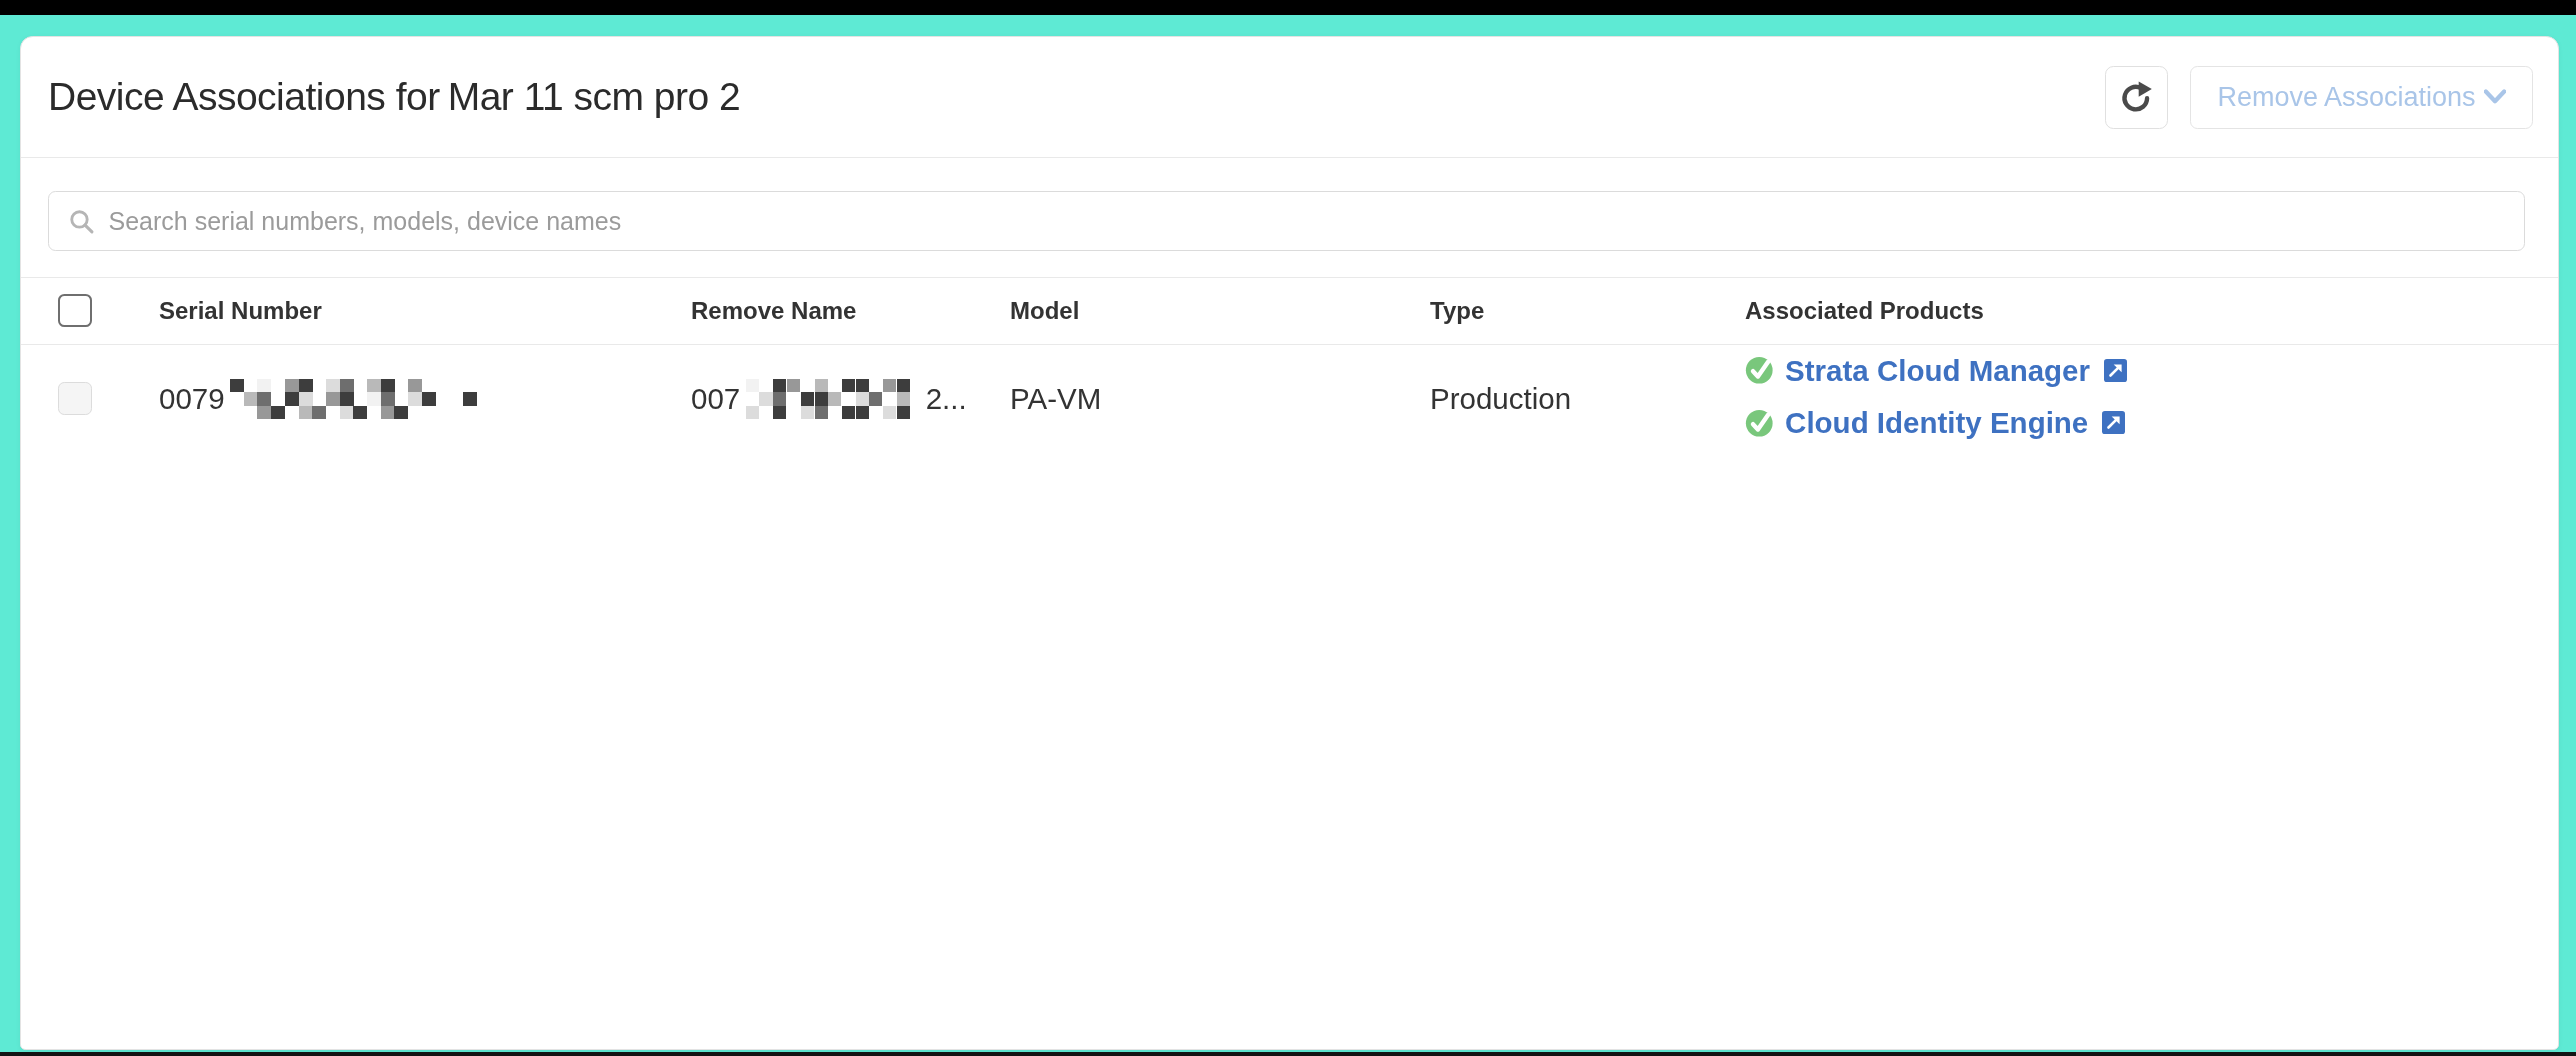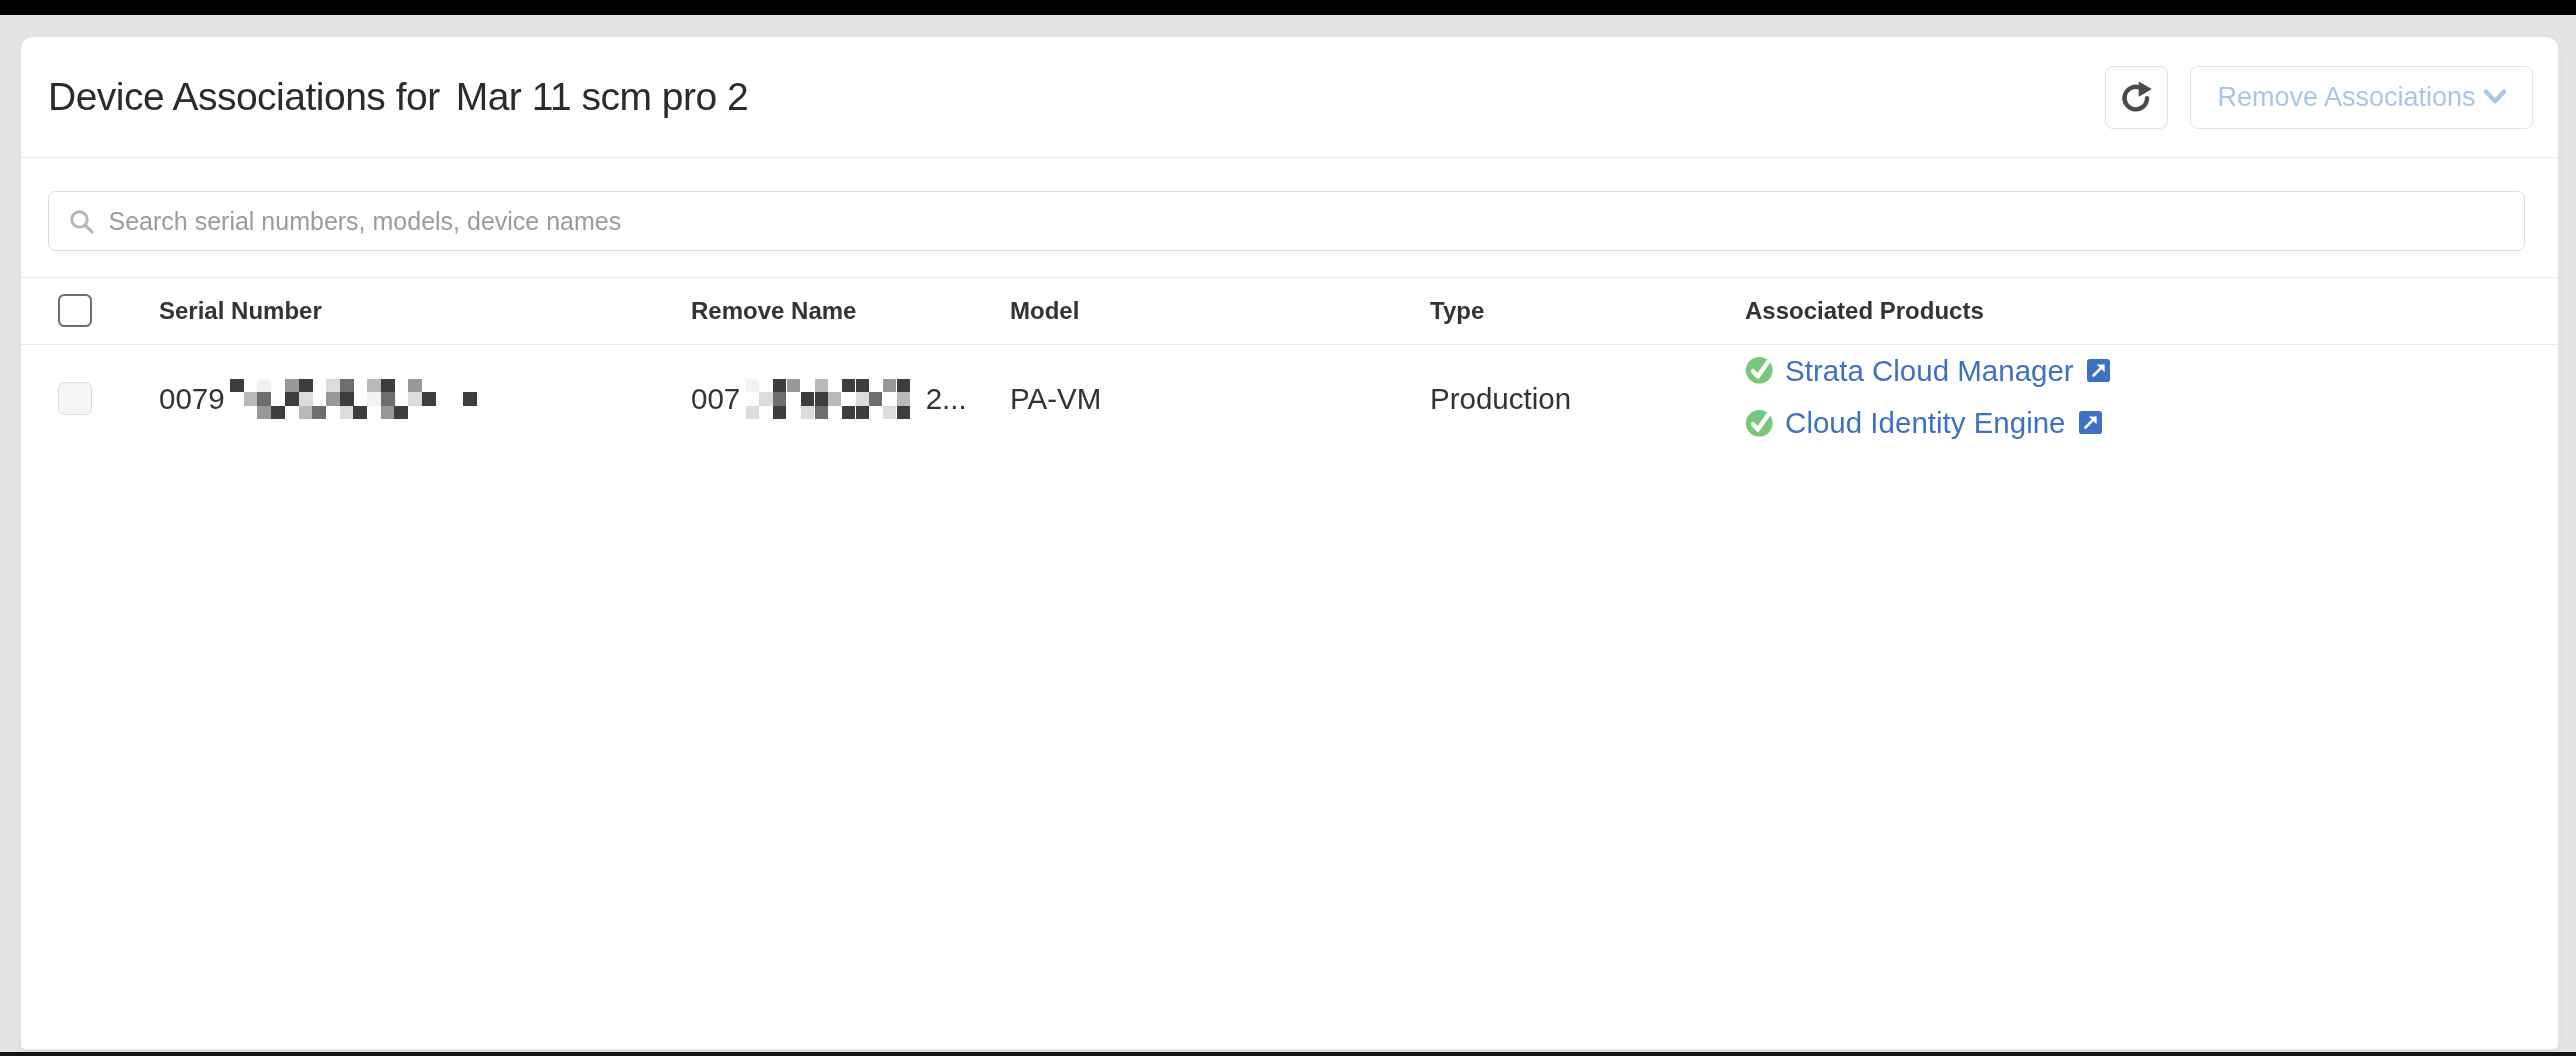--- a/index.html
+++ b/index.html
@@ -1,31 +1,31 @@
 <!DOCTYPE html>
 <html style="font-size:8.4px"><head>
 <meta charset="utf-8">
 <style>
   * { margin:0; padding:0; box-sizing:border-box; }
   html,body { width:2576px; height:1056px; background:#ffffff; overflow:hidden;
               font-family:"Liberation Sans", sans-serif; }
-  .stage { position:relative; width:2576px; height:1056px; background:#e5e5e5; }
+  .stage { position:relative; width:2576px; height:1056px; background:#5eead4; }
 
   .chrome-top    { position:absolute; left:0; top:0; width:2576px; height:14.8px; background:#000; }
   .chrome-bottom { position:absolute; left:0; top:1052px; width:2576px; height:4.2px; background:#141414; }
 
   .card { position:absolute; left:20px; top:36px; width:2539px; height:1014px;
           background:#fff; border:1.1px solid #e3e3e3; border-radius:12.6px 12.6px 5.3px 5.3px;
           box-shadow:0 1.6px 5.3px rgba(0,0,0,0.05); }
 
   
   .title-row { position:absolute; left:0; top:0; width:100%; height:120px; }
   .page-title { position:absolute; left:27px; top:0; height:120px; display:flex; align-items:center;
                 font-size:39px; color:#2b2b2b; font-weight:400; letter-spacing:-0.5px; white-space:pre; }
-  .page-title .device { margin-left:16px; }
+  .page-title .device { margin-left:8px; }
 
   .icon-btn { position:absolute; top:28.5px; width:63px; height:63px; background:#fff;
               border:1.1px solid #e0e0e0; border-radius:8.4px; display:flex; align-items:center;
               justify-content:center; cursor:pointer; }
   .refresh-btn { left:2084px; }
   .remove-btn { position:absolute; left:2169px; top:28.5px; width:343px; height:63px; background:#fff;
                 border:1.1px solid #e4e4e4; border-radius:7.4px; display:flex; align-items:center;
                 justify-content:center; gap:8px; color:#a9c5e8; font-size:27px; cursor:default; }
 
   .divider { position:absolute; left:0; width:100%; height:1.1px; background:#e9e9e9; }
@@ -49,21 +49,21 @@
   .cb-row { position:absolute; left:37px; top:37px; background:#f5f5f5; border:1.6px solid #dcdcdc; }
 
   .data-row { position:absolute; left:0; top:308px; width:100%; height:121px; }
   .cell { position:absolute; top:0; height:108px; display:flex; align-items:center;
           font-size:29.5px; color:#333; }
   .mosaic { position:relative; width:247px; height:41px; margin-left:5.3px; }
   .mosaic.small { width:178px; }
   .trail { margin-left:2.1px; }
 
   .assoc-cell { position:absolute; left:1724px; top:2.1px; display:flex; flex-direction:column; gap:5.3px; }
-  .product-row { display:flex; align-items:center; height:47px; gap:11.6px; }
+  .product-row { display:flex; align-items:center; height:47px; gap:11.6px;font-weight:bold; }
   .product-link { color:#3e71c1; font-size:29.5px; cursor:pointer; text-decoration:none; }
   .ext-icon { width:23px; height:23px; flex:0 0 auto; margin-left:2.1px; }
   .check-icon { width:28.5px; height:28.5px; flex:0 0 auto; overflow:visible; }
 </style>
 </head>
 <body>
 
 <div class="stage">
   <div class="chrome-top"></div>
   <div class="chrome-bottom"></div>

